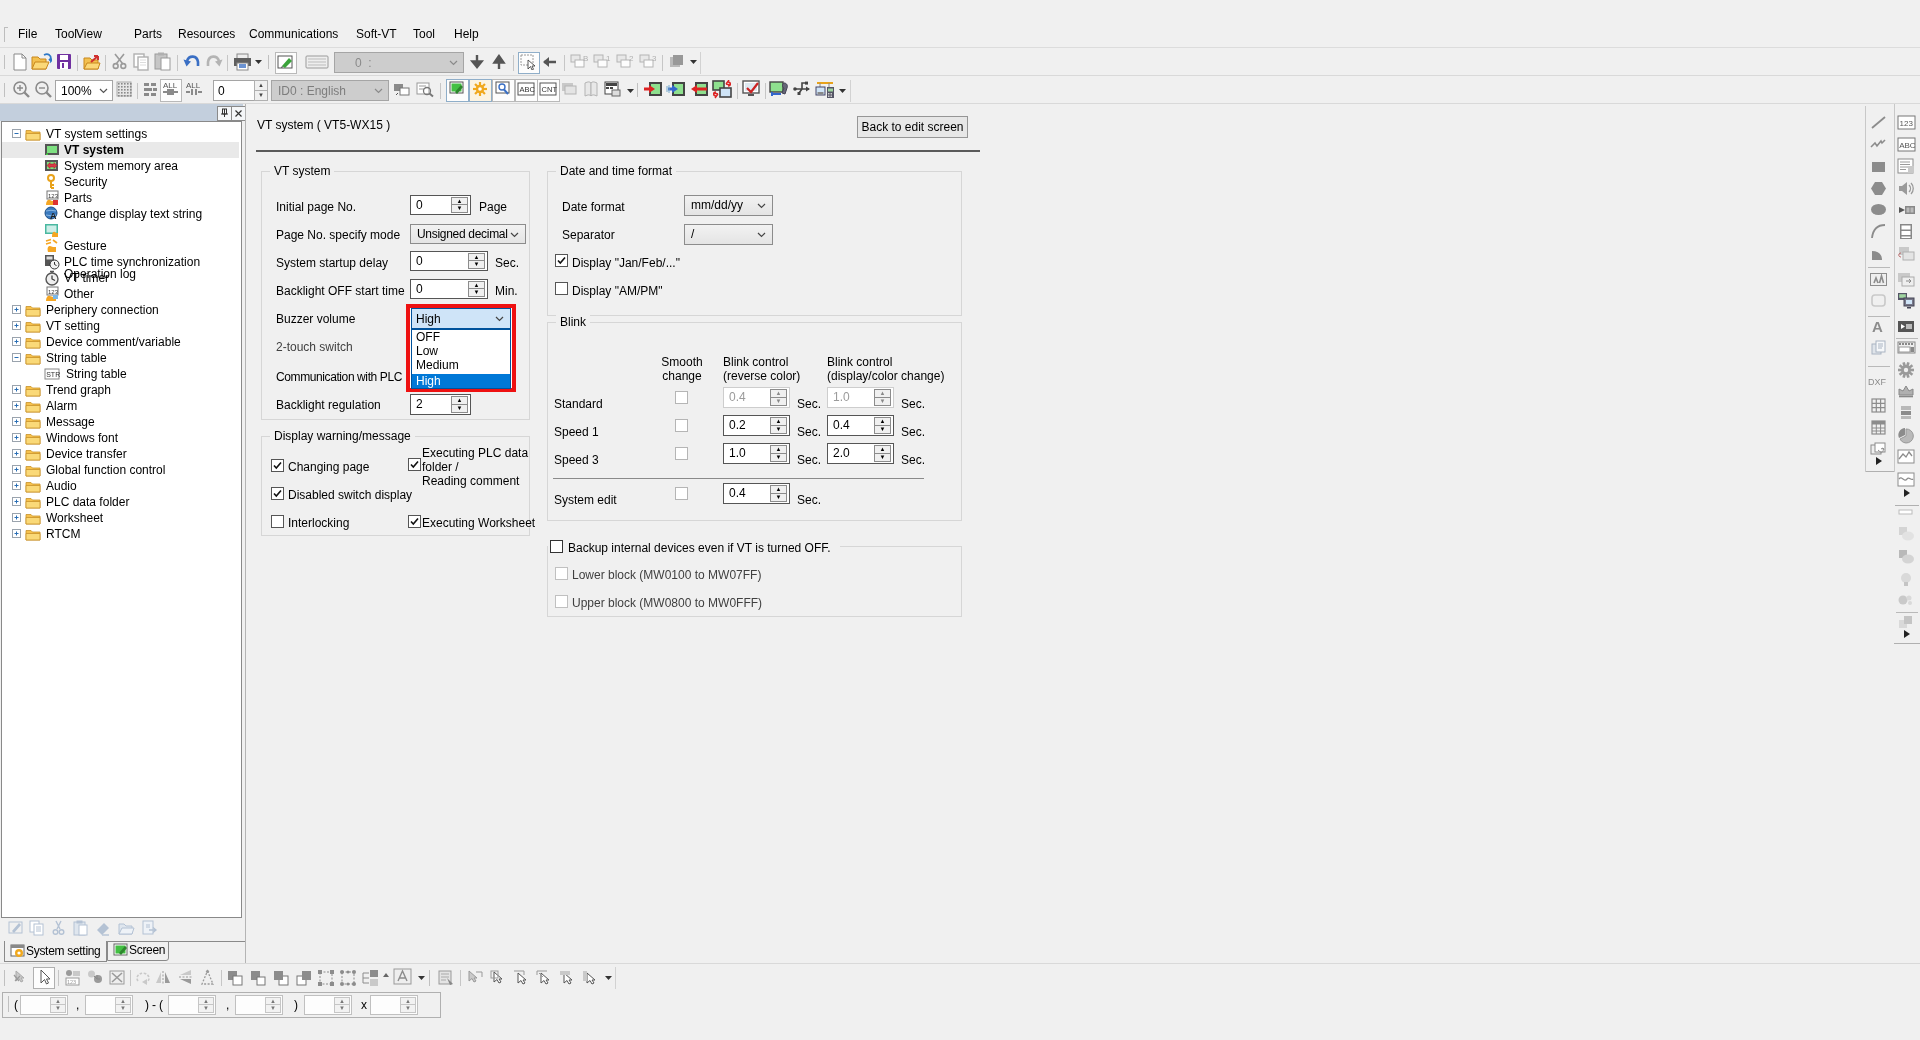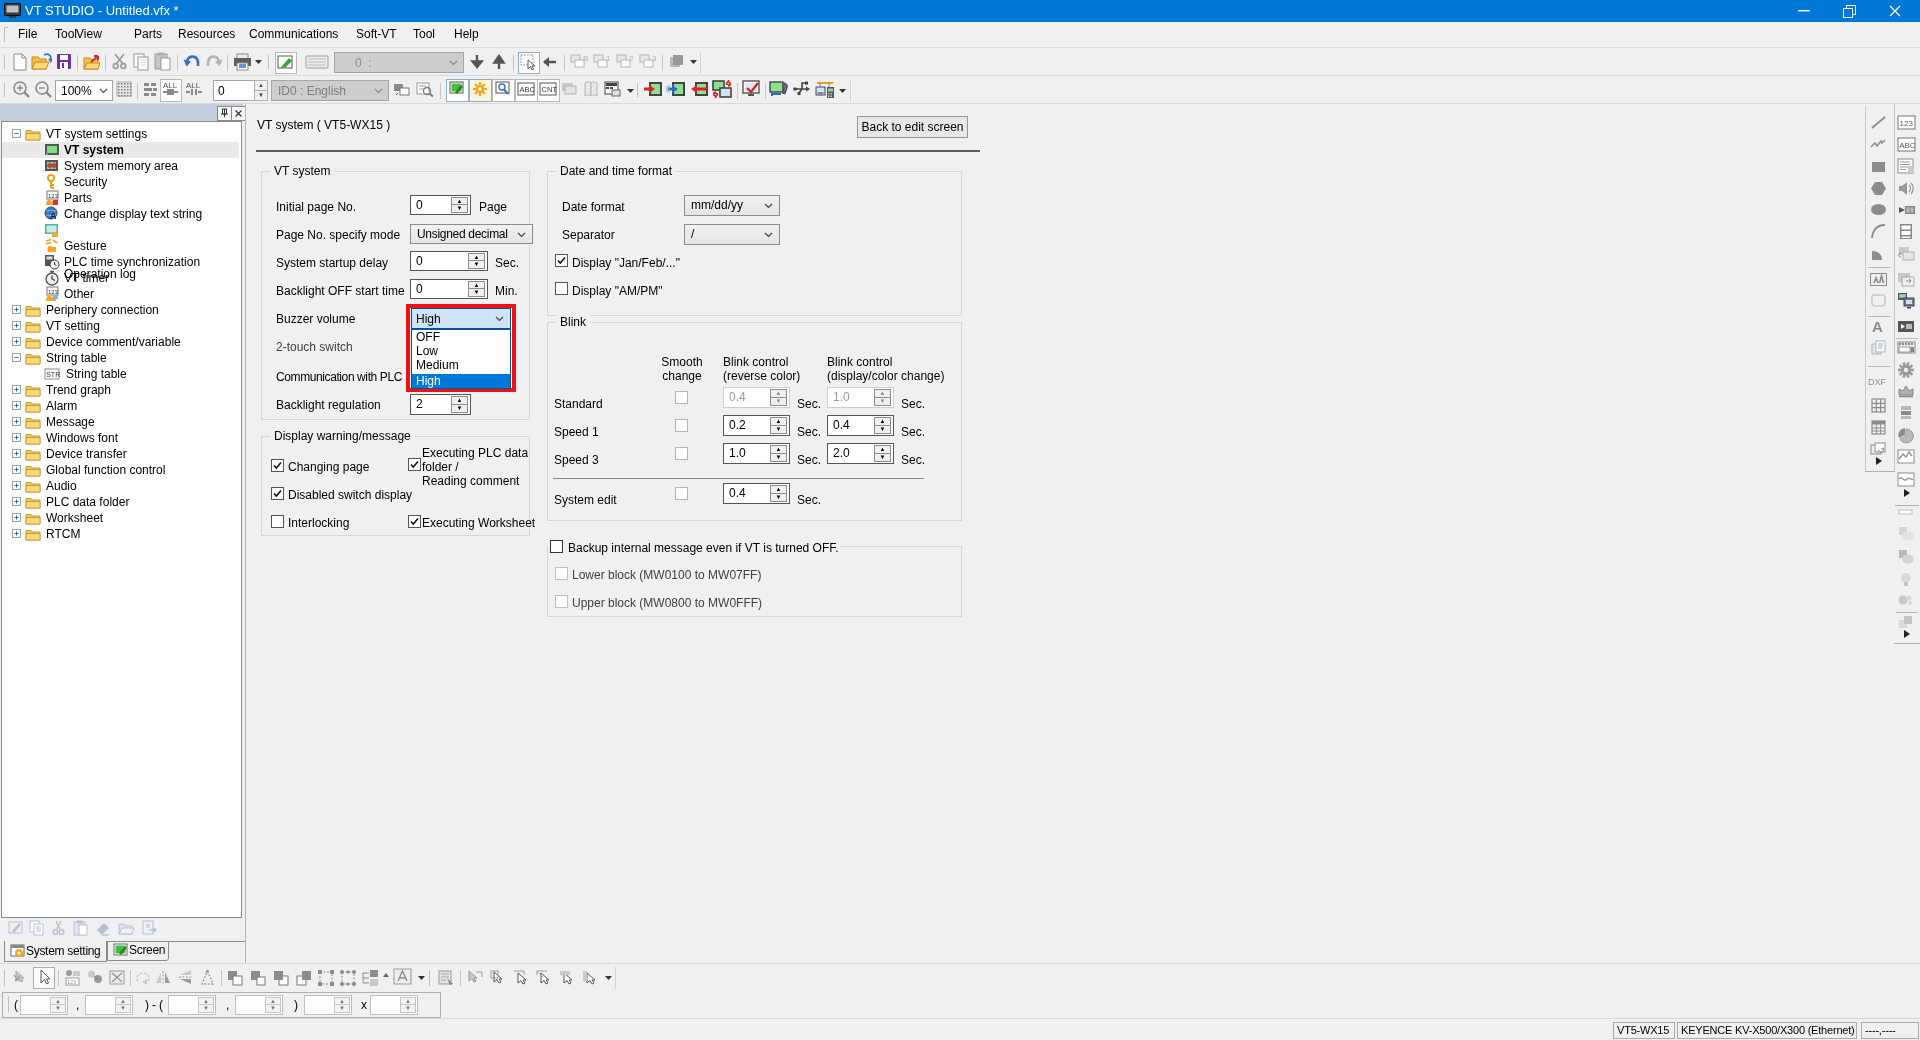--- a/index.html
+++ b/index.html
@@ -23,58 +23,40 @@
 #ptree{position:absolute;left:1px;top:121px;width:239px;height:795px;background:#fff;border:1px solid #898989;}
 
 #content{position:absolute;left:247px;top:104px;width:1617px;height:859px;background:#f0f0f0;}
 .grp{position:absolute;border:1px solid #d6d6d6;}
 .grp>.cap{position:absolute;top:-8px;left:8px;background:#f0f0f0;padding:0 4px;line-height:15px;}
 .spin{position:absolute;background:#fff;border:1px solid #555;}
 .spin .tx{position:absolute;left:5px;top:0;line-height:18px;}
 .spin .bt{position:absolute;right:2px;width:15px;border:1px solid #8c8c8c;background:#f0f0f0;font-size:6px;text-align:center;color:#000;}
 .spin.dis{border-color:#cdcdcd;background:#fff;}
 .spin.dis .tx{color:#9b9b9b;}
-.combo{position:absolute;background:linear-gradient(#f2f2f2,#e4e4e4);border:1px solid #8c8c8c;padding-left:7px;}
+.combo{position:absolute;background:linear-gradient(#f2f2f2,#e4e4e4);border:1px solid #8c8c8c;}
 .combo .tx{position:absolute;left:6px;top:0;line-height:19px;}
 .chev{position:absolute;width:9px;height:6px;}
 .cb{position:absolute;width:11px;height:11px;background:#fff;border:1px solid #555;}
 .cb.dis{border-color:#c0c0c0;}
 .gray{color:#404040;}
 .chk{position:absolute;left:0px;top:0px;width:13px;height:13px;}
 
 #rt1{position:absolute;left:1866px;top:104px;width:28px;height:368px;border-right:1px solid #c8c8c8;}
 #rt2{position:absolute;left:1894px;top:104px;width:26px;height:539px;}
 
 #row3{position:absolute;left:0;top:963px;width:1920px;height:27px;background:#f0f0f0;border-top:1px solid #d9d9d9;}
 #row4{position:absolute;left:0;top:990px;width:1920px;height:28px;background:#f0f0f0;}
 #statusbar{position:absolute;left:0;top:1018px;width:1920px;height:22px;background:#f0f0f0;border-top:1px solid #d9d9d9;}
 .sbox{position:absolute;top:3px;height:15px;border:1px solid #ababab;line-height:15px;padding:0 3px;white-space:nowrap;overflow:hidden;font-size:11px;letter-spacing:-0.2px;}
 .num4{position:absolute;top:2px;height:18px;width:46px;background:#fdfdfd;border:1px solid #c0c0c0;}
 .num4 .bt{position:absolute;right:1px;width:14px;border:1px solid #c6c6c6;background:#f2f2f2;font-size:6px;text-align:center;color:#777;}
 </style></head>
 <body>
 <div id="app">
-  <div id="titlebar">
-    <svg class="abs" style="left:4px;top:3px" width="17" height="15">
-        <rect x="0.5" y="0.5" width="16" height="12" rx="1" fill="#3a3a3a" stroke="#111"></rect>
-        <rect x="2.5" y="2.5" width="12" height="7" fill="#b9c3c9"></rect>
-        <rect x="5" y="13" width="7" height="2" fill="#3a3a3a"></rect>
-      </svg>
-    <div class="t">VT STUDIO - Untitled.vfx *</div>
-    <svg class="abs" style="left:1798px;top:10px" width="12" height="2">
-        <rect width="12" height="1.4" fill="#fff"></rect>
-      </svg>
-    <svg class="abs" style="left:1843px;top:5px" width="13" height="13">
-        <rect x="3.5" y="0.5" width="9" height="9" fill="none" stroke="#fff"></rect>
-        <rect x="0.5" y="3.5" width="9" height="9" fill="#0078d7" stroke="#fff"></rect>
-      </svg>
-    <svg class="abs" style="left:1889px;top:5px" width="12" height="12">
-        <path d="M1 1 L11 11 M11 1 L1 11" stroke="#fff" stroke-width="1.3"></path>
-      </svg>
-  </div>
   <div id="menubar">
     <div class="grip" style="left:4px;top:5px;height:14px"></div>
     <span style="left:18px">File</span>
       <span style="left:55px">Tool</span>
       <span style="left:76px">View</span>
       <span style="left:134px">Parts</span>
       <span style="left:178px">Resources</span>
       <span style="left:249px">Communications</span>
       <span style="left:356px">Soft-VT</span>
       <span style="left:413px">Tool</span>
@@ -868,21 +850,21 @@
           <span class="tx">0.4</span>
           <span class="bt" style="top:1px;height:7px">▲</span>
           <span class="bt" style="bottom:1px;height:7px">▼</span>
         </div>
       <div class="lbl" style="left:249px;top:170px">Sec.</div>
     </div>
 
     <div class="grp" style="left:300px;top:442px;width:413px;height:69px">
       <div class="abs" style="left:0px;top:-9px;width:292px;height:17px;background:#f0f0f0"></div>
       <div class="cb" style="left:2px;top:-7px;border-color:#333"></div>
-      <div class="lbl" style="left:20px;top:-6px">Backup internal message even if VT is turned OFF.</div>
+      <div class="lbl" style="left:20px;top:-6px">Backup internal devices even if VT is turned OFF.</div>
       <div class="cb dis" style="left:7px;top:20px"></div>
       <div class="lbl gray" style="left:24px;top:21px">Lower block (MW0100 to MW07FF)</div>
       <div class="cb dis" style="left:7px;top:48px"></div>
       <div class="lbl gray" style="left:24px;top:49px">Upper block (MW0800 to MW0FFF)</div>
     </div>
   </div>
   <div class="vsep" style="left:1865px;top:106px;height:366px;background:#c8c8c8"></div>
     <div id="rt1">
       <svg class="ico" style="left:4px;top:10px;" width="17" height="17">
         <path d="M2 14 L15 3" stroke="#8c8c8c" stroke-width="1.8"></path>
@@ -1297,18 +1279,13 @@
       <div class="num4" style="left:304px;top:5px">
         <span class="bt" style="top:1px;height:7px">▲</span>
         <span class="bt" style="bottom:1px;height:7px">▼</span>
       </div>
       <span class="lbl" style="left:361px;top:8px">x</span>
       <div class="num4" style="left:370px;top:5px">
         <span class="bt" style="top:1px;height:7px">▲</span>
         <span class="bt" style="bottom:1px;height:7px">▼</span>
       </div>
     </div>
-  <div id="statusbar">
-    <div class="sbox" style="left:1613px;width:54px;">VT5-WX15</div>
-    <div class="sbox" style="left:1677px;width:172px;">KEYENCE KV-X500/X300 (Ethernet)</div>
-    <div class="sbox" style="left:1861px;width:50px;">----,----</div>
-  </div>
 </div>
 
 </body></html>

